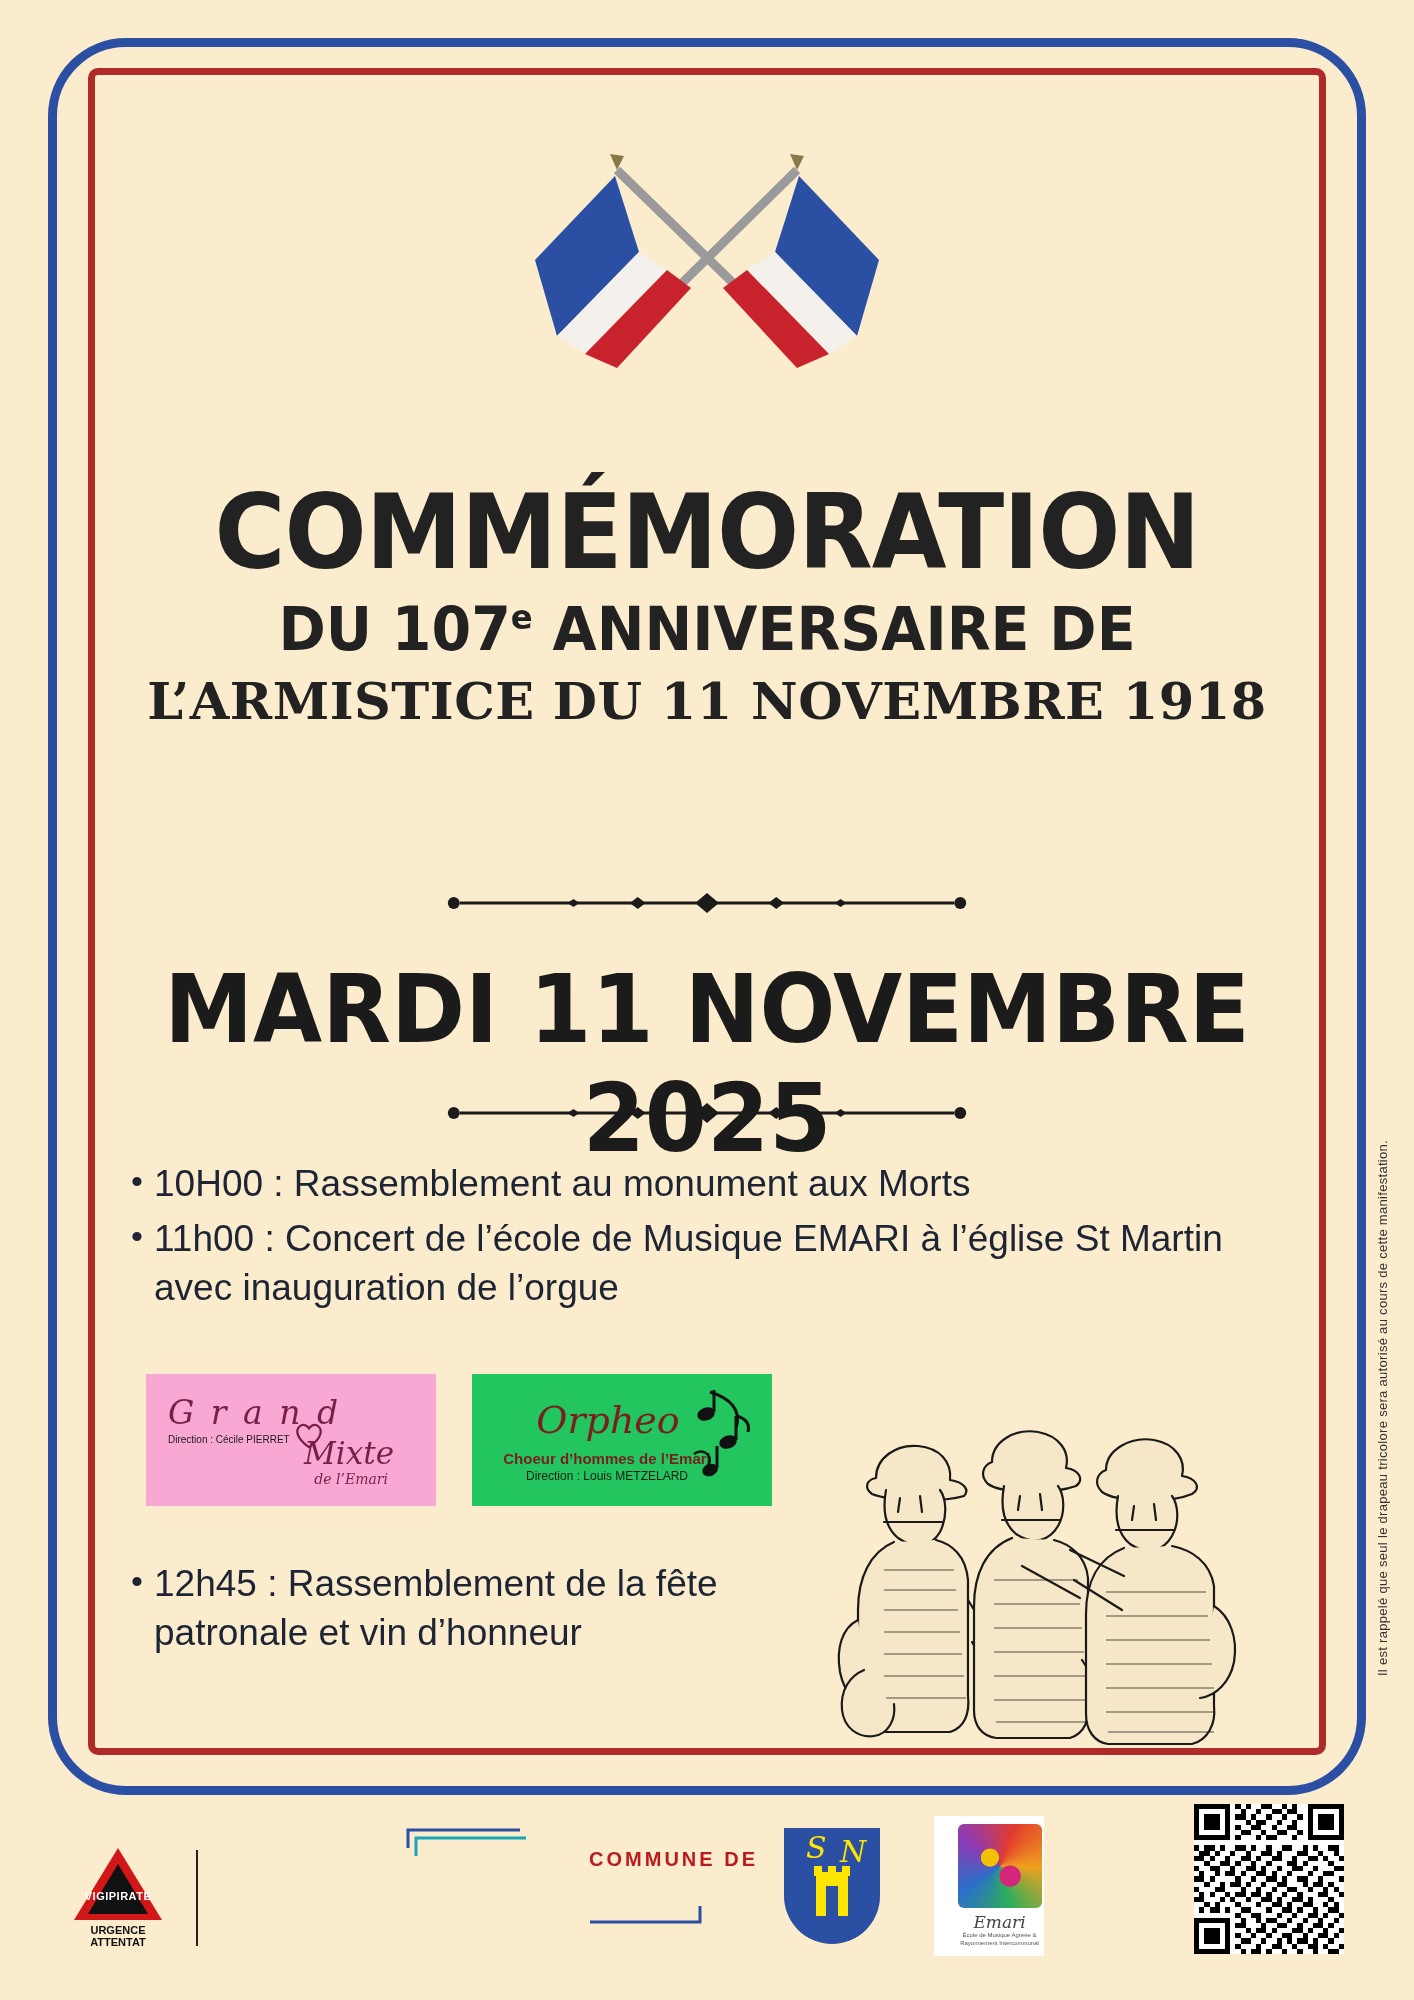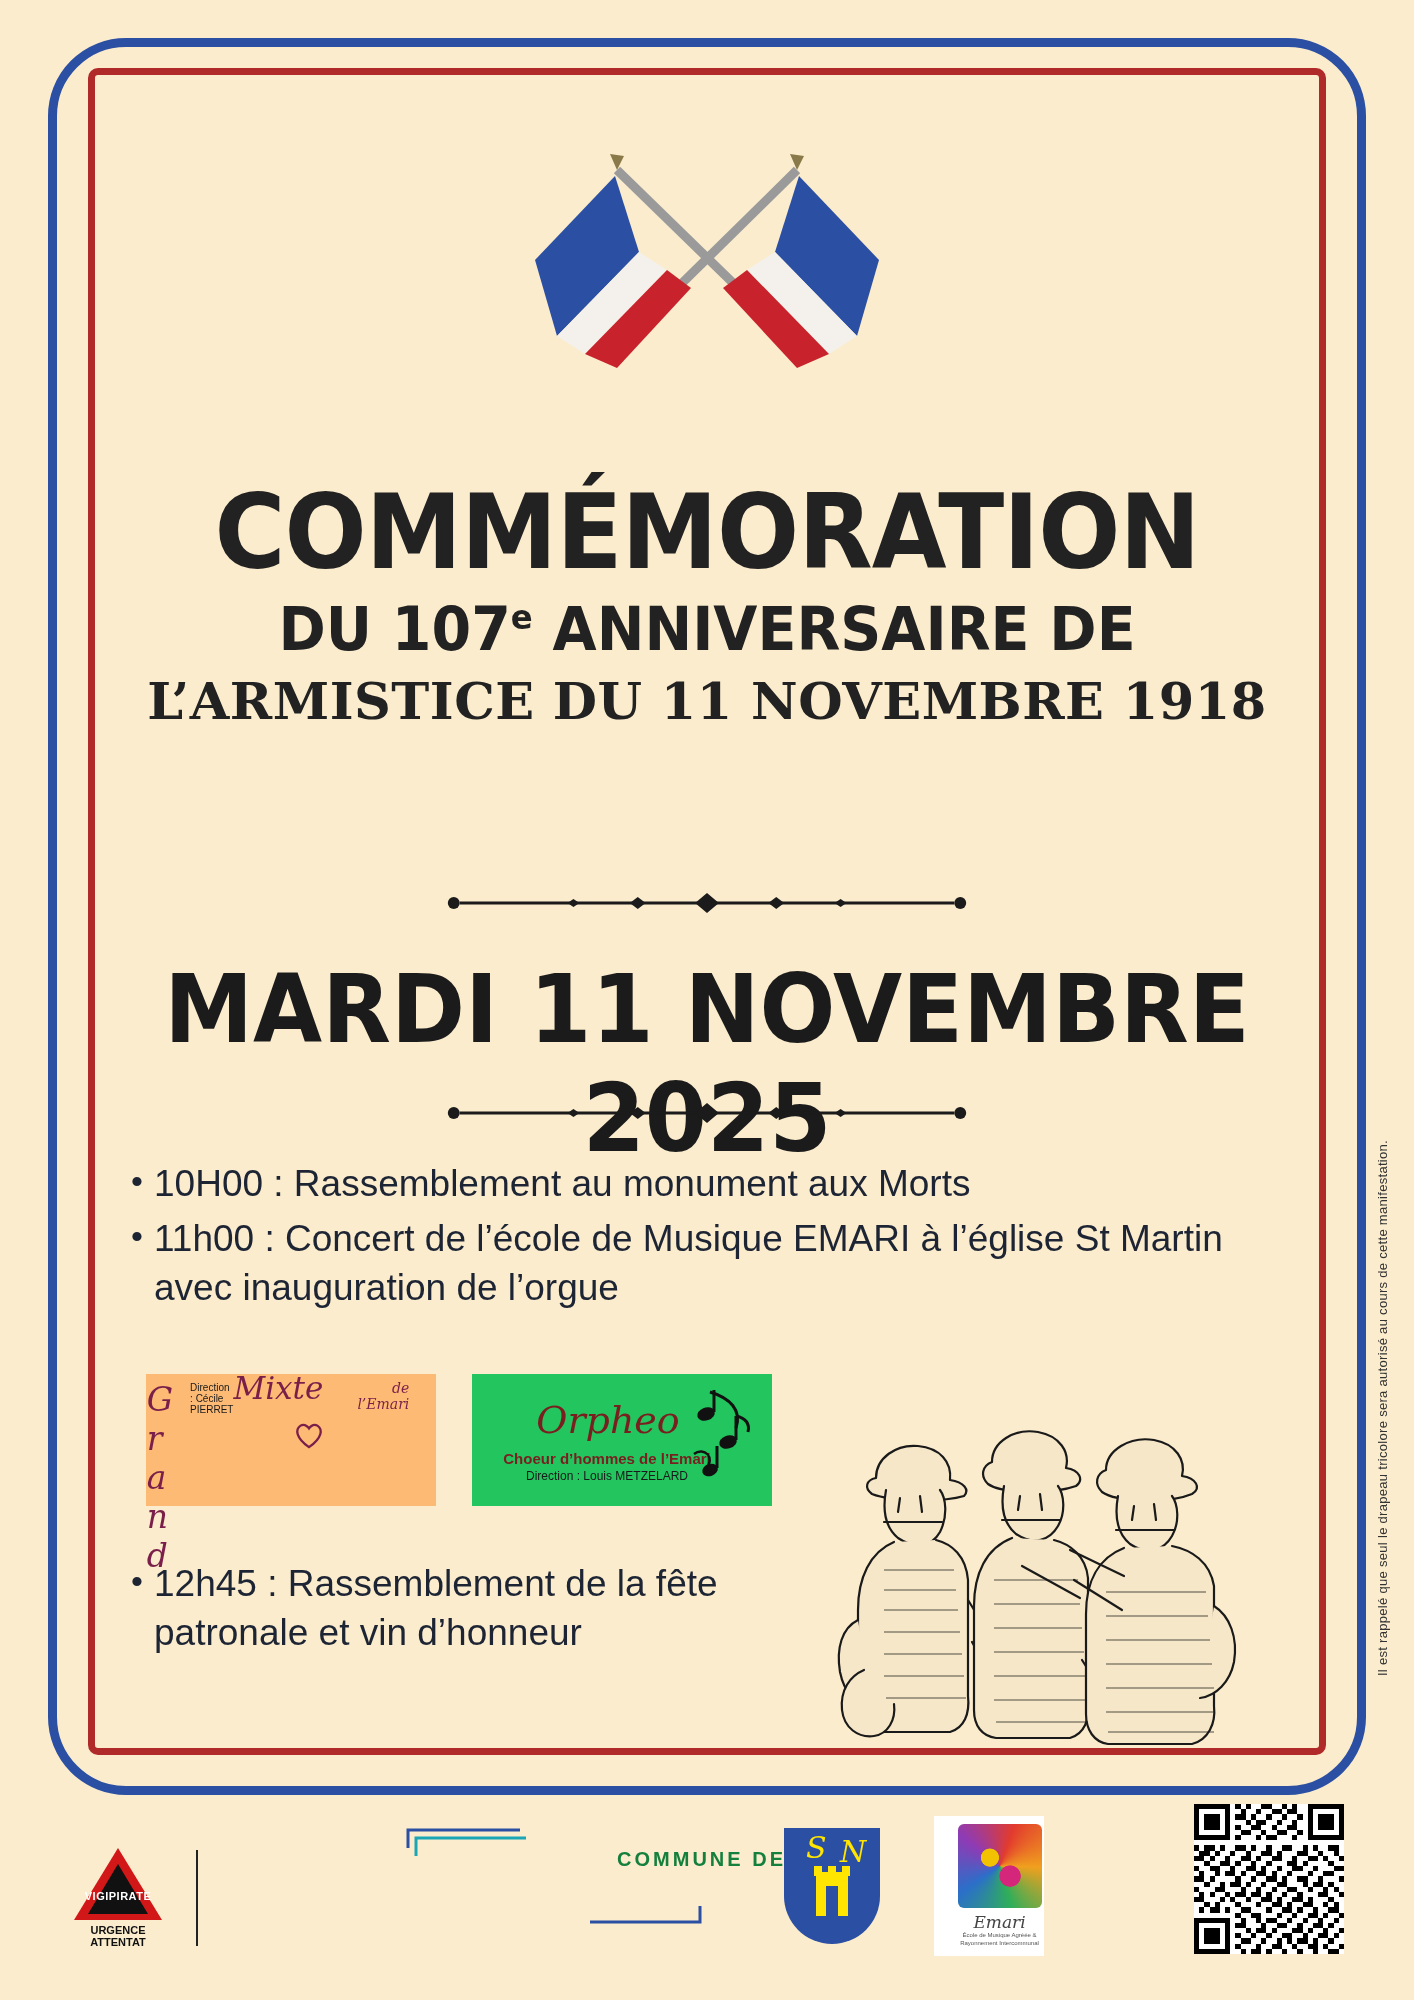--- a/index.html
+++ b/index.html
@@ -115,22 +115,22 @@
     text-align: center;
     color: #1d2433;
   }
   .prog-text { flex: 1; }
 
   
   .logo-grand {
     position: absolute;
     left: 146px; top: 1374px;
     width: 290px; height: 132px;
-    background: #fdba74;
-    display: flex; flex-direction: row; justify-content: center;
+    background: #f9a8d4;
+    display: flex; flex-direction: column; justify-content: center;
     padding: 6px 8px;
   }
   .lg-word1 {
     font-family: "DejaVu Serif", serif;
     font-style: italic;
     font-size: 33px;
     color: #7a1f4a;
     letter-spacing: 3px;
     margin-left: 14px;
   }
@@ -242,22 +242,22 @@
   }
   .vigi-sub { font-size: 11px; font-weight: bold; color: #111; margin-top: 4px; }
   .divider-v {
     position: absolute; left: 196px; bottom: 30px;
     width: 2px; height: 96px; background: #222;
   }
   .cuvry {
     position: absolute; left: 400px; bottom: 34px; width: 420px; height: 120px;
   }
   .cuvry-commune {
-    position: absolute; right: 34px; top: 26px;
-    font-size: 20px; font-weight: bold; letter-spacing: 3px; color: #15803d; text-align: center;
+    position: absolute; right: 62px; top: 26px;
+    font-size: 20px; font-weight: bold; letter-spacing: 3px; color: #b91c1c; text-align: center;
   }
   .cuvry-name {
     position: absolute; left: 16px; top: 30px;
     font-family: "DejaVu Serif", serif;
     font-style: italic; font-weight: bold;
     font-size: 62px; color: #111;
   }
   .blason {
     position: absolute; right: -60px; top: 6px;
     width: 96px; height: 116px;

